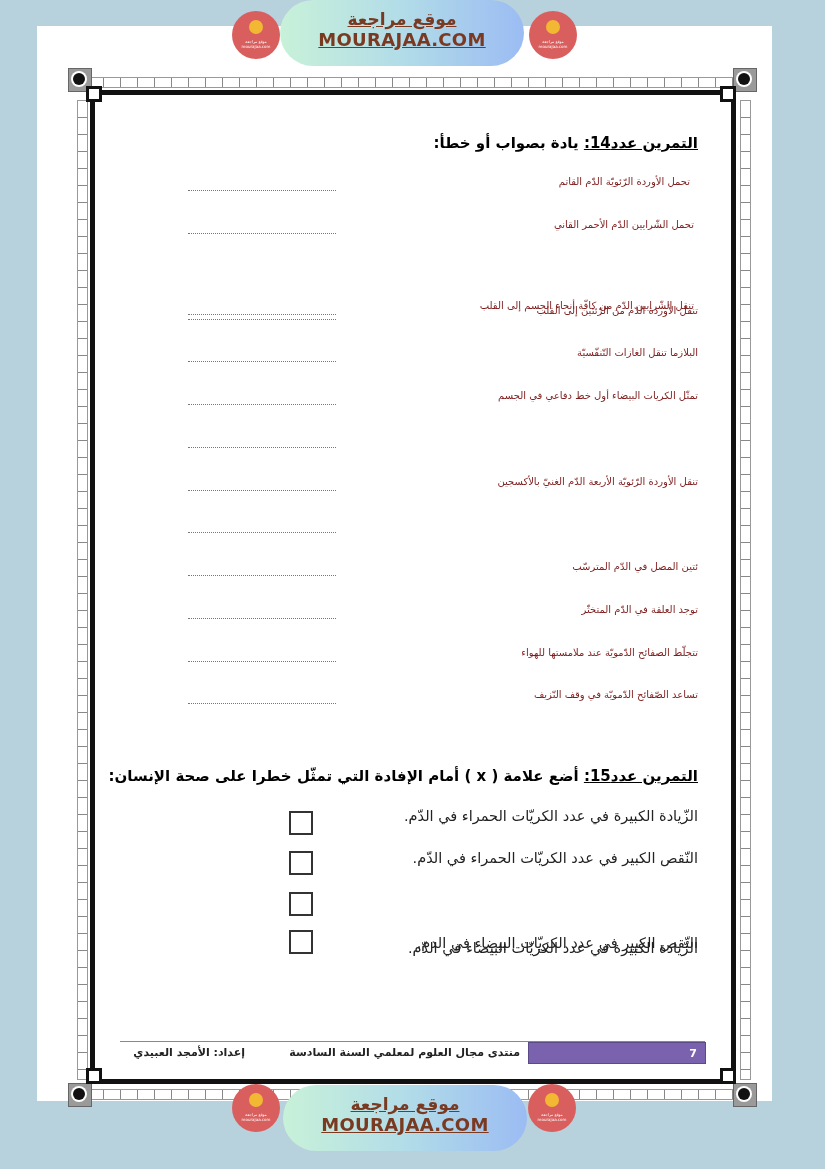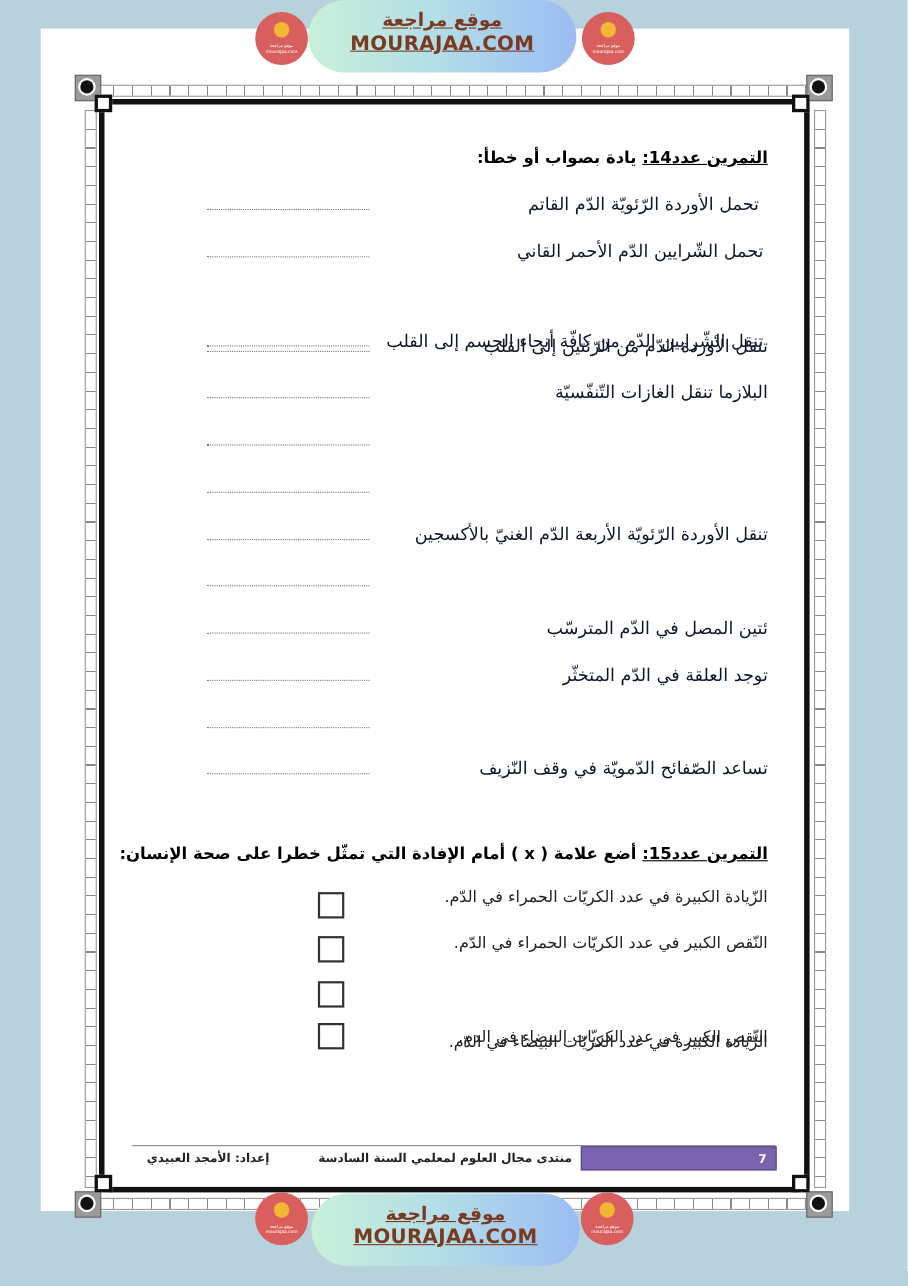--- a/index.html
+++ b/index.html
@@ -19,21 +19,21 @@
   .ladder.v { background:
       repeating-linear-gradient(180deg, #fff 0 16px, #888 16px 17px); }
   .thick { position:absolute; background:#111; }
   .corner { position:absolute; width:22px; height:22px; background:#9a9a9a; border:1px solid #666; }
   .corner::after { content:""; position:absolute; left:4px; top:4px; width:12px; height:12px;
     border-radius:50%; background:#111; box-shadow:0 0 0 2px #fff; }
   .cstep { position:absolute; width:10px; height:10px; background:#fff; border:3px solid #111; }
   .ex-title { position:absolute; right:127px; font-size:15px; font-weight:bold; white-space:nowrap; direction:rtl; }
   .ex-title .lbl { text-decoration:underline; }
   .row { position:absolute; right:127px; left:188px; height:26px; direction:rtl; }
-  .row .stmt { position:absolute; right:0; top:0; font-size:16px; white-space:nowrap; color:#0f172a; }
+  .row .stmt { position:absolute; right:0; top:0; font-size:10px; white-space:nowrap; color:#7f1d1d; }
   .row .blank { position:absolute; left:0; top:14px; width:148px; border-bottom:1px dotted #777; }
   .qrow { position:absolute; right:127px; width:420px; height:26px; direction:rtl; }
   .qrow .stmt { position:absolute; right:0; top:0; font-size:14.5px; white-space:nowrap; color:#222; }
   .checkbox { position:absolute; width:20px; height:20px; border:2px solid #333; background:#fff; }
 
   .footer-line { position:absolute; left:120px; top:1041px; width:585px; border-top:1px solid #888; }
   .footer-text { position:absolute; top:1046px; font-size:11px; font-weight:bold; white-space:nowrap; direction:rtl; color:#222; }
   .page-num-bar { position:absolute; left:528px; top:1042px; width:178px; height:22px; background:#7b62ae;
     border:1px solid #5a4a86; color:#fff; font-size:11px; font-weight:bold; text-align:right; box-sizing:border-box; padding:4px 8px 0 0; }
 
@@ -92,20 +92,21 @@
   </div>
   <div class="row" style="top:305px;">
     <span class="stmt">تنقل الأوردة الدّم من الرّئتين إلى القلب</span>
     <span class="blank"></span>
   </div>
   <div class="row" style="top:347px;">
     <span class="stmt">البلازما تنقل الغازات التّنفّسيّة</span>
     <span class="blank"></span>
   </div>
   <div class="row" style="top:390px;">
+    <span class="stmt">تمثّل الكريات البيضاء أول خط دفاعي في الجسم</span>
     <span class="blank"></span>
   </div>
   <div class="row" style="top:433px;">
     <span class="blank"></span>
   </div>
   <div class="row" style="top:476px;">
     <span class="stmt">تنقل الأوردة الرّئويّة الأربعة الدّم الغنيّ بالأكسجين</span>
     <span class="blank"></span>
   </div>
   <div class="row" style="top:518px;">
@@ -113,20 +114,21 @@
   </div>
   <div class="row" style="top:561px;">
     <span class="stmt">ئتين المصل في الدّم المترسّب</span>
     <span class="blank"></span>
   </div>
   <div class="row" style="top:604px;">
     <span class="stmt">توجد العلقة في الدّم المتخثّر</span>
     <span class="blank"></span>
   </div>
   <div class="row" style="top:647px;">
+    <span class="stmt">تتجلّط الصفائح الدّمويّة عند ملامستها للهواء</span>
     <span class="blank"></span>
   </div>
   <div class="row" style="top:689px;">
     <span class="stmt">تساعد الصّفائح الدّمويّة في وقف النّزيف</span>
     <span class="blank"></span>
   </div>
 </div>
 
 <div class="ex-title" style="top:767px;">
   <span class="lbl">التمرين عدد15:</span>

